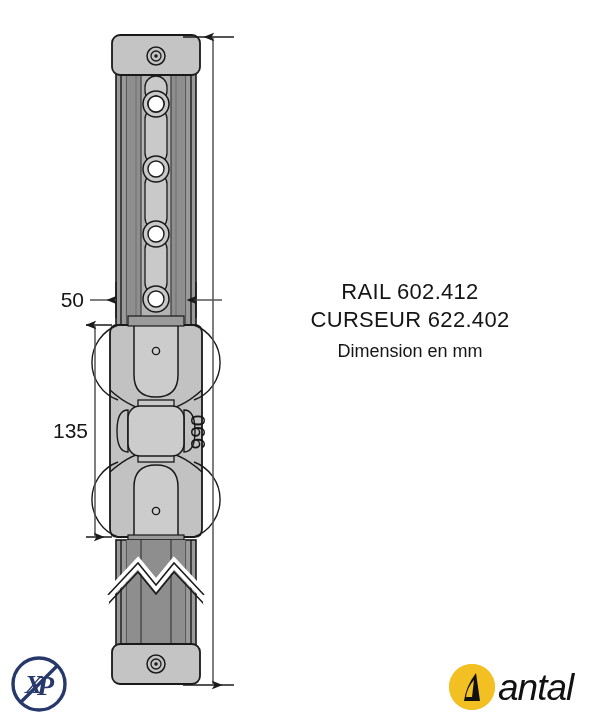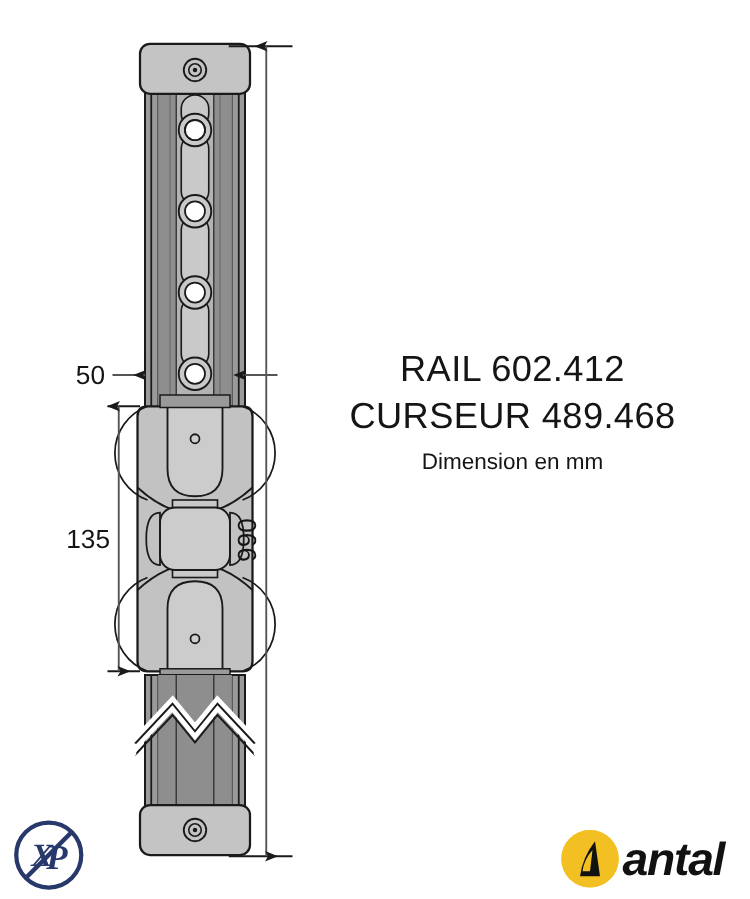--- a/index.html
+++ b/index.html
@@ -32,21 +32,21 @@
   .spec-block {
     position: absolute;
     left: 250px;
     top: 278px;
     width: 320px;
     text-align: center;
     color: #151515;
     line-height: 1.28;
   }
   .spec-line-1, .spec-line-2 {
-    font-size: 29px;
+    font-size: 22px;
     letter-spacing: 0.3px;
     white-space: nowrap;
   }
   .spec-line-3 {
     font-size: 18px;
     margin-top: 6px;
     white-space: nowrap;
   }
   .antal-logo {
     position: absolute;
@@ -60,21 +60,21 @@
   .antal-mark {
     width: 46px;
     height: 46px;
     border-radius: 50%;
     background: #f2c023;
     position: relative;
     flex: 0 0 auto;
   }
   .antal-word {
     font-size: 37px;
-    font-weight: bold;
+    font-weight: normal;
     font-style: italic;
     color: #111111;
     letter-spacing: -1px;
     margin-left: 3px;
     line-height: 1;
   }
   .xp-logo {
     position: absolute;
     left: 8px;
     top: 653px;
@@ -247,21 +247,21 @@
     <g>
       <line x1="86" y1="325" x2="112" y2="325" stroke="#1a1a1a" stroke-width="1.5"></line>
       <line x1="86" y1="537" x2="112" y2="537" stroke="#1a1a1a" stroke-width="1.5"></line>
       <line x1="95" y1="325" x2="95" y2="537" stroke="#555555" stroke-width="1.5" marker-start="url(#arrDown)" marker-end="url(#arrUp)"></line>
       <text x="88" y="438" text-anchor="end" font-family="Liberation Sans, sans-serif" font-size="21" fill="#151515">135</text>
     </g>
   </svg>
 
   <div class="spec-block">
     <div class="spec-line-1">RAIL 602.412</div>
-    <div class="spec-line-2">CURSEUR 489.468</div>
+    <div class="spec-line-2">CURSEUR 622.402</div>
     <div class="spec-line-3">Dimension en mm</div>
   </div>
 
   <svg class="xp-logo" viewBox="0 0 62 62">
     <circle cx="31" cy="31" r="26" fill="none" stroke="#27386b" stroke-width="3.4"></circle>
     <line x1="12.5" y1="49.5" x2="49.5" y2="12.5" stroke="#27386b" stroke-width="3.4"></line>
     <text x="17" y="40" font-family="Liberation Serif, serif" font-size="26" font-weight="bold" font-style="italic" fill="#27386b">X</text>
     <text x="29" y="42" font-family="Liberation Serif, serif" font-size="28" font-weight="bold" font-style="italic" fill="#27386b">P</text>
   </svg>
 

